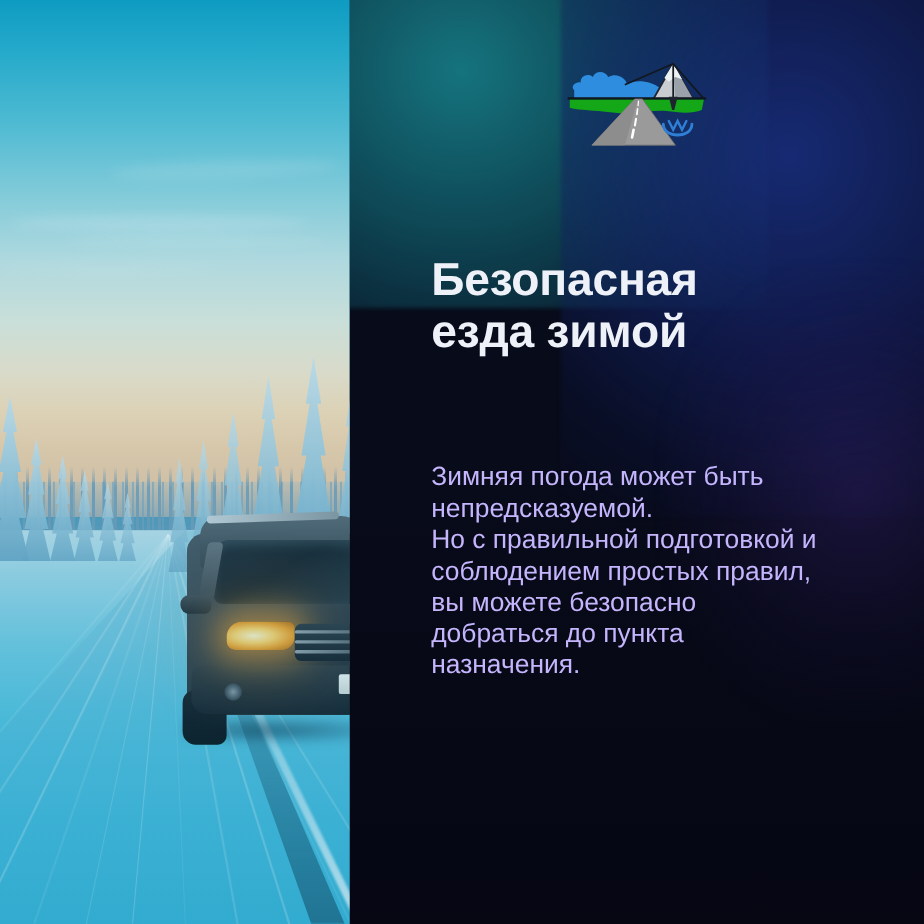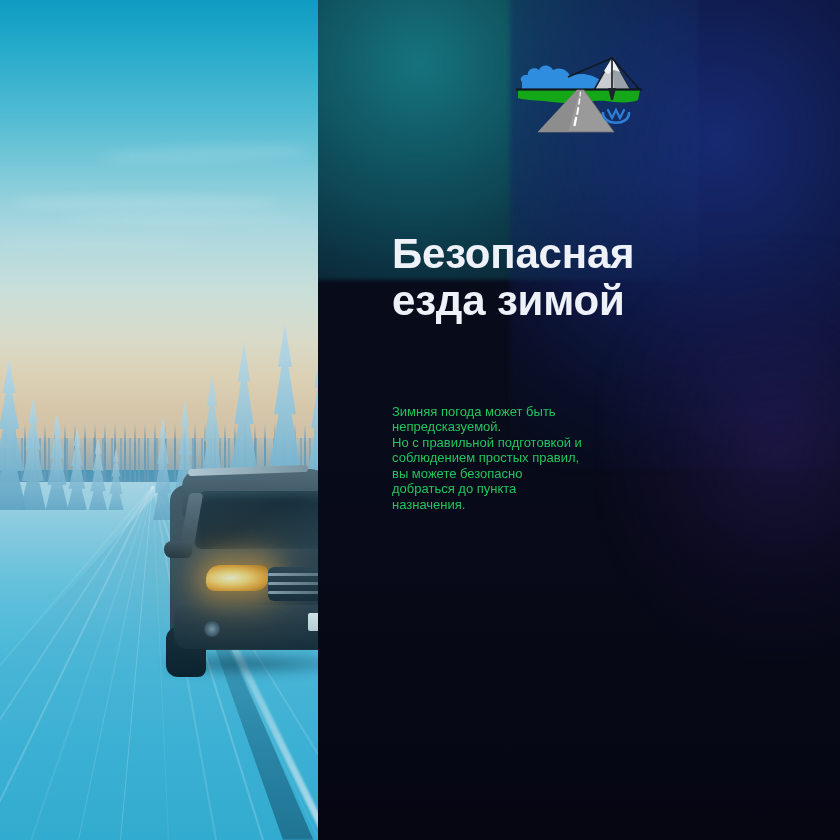--- a/index.html
+++ b/index.html
@@ -259,23 +259,23 @@
     position:absolute;left:392px;top:202px;width:400px;
     color:#eef2f8;
     font-size:42px;
     font-weight:bold;
     line-height:1.12;
     letter-spacing:-.2px;
     white-space:pre-line;
     margin-top:28px;
   }
   .body-text{
-    position:absolute;left:392px;top:404px;width:420px;
-    color:#22c55e;
-    font-size:13px;
+    position:absolute;left:392px;top:420px;width:420px;
+    color:#c4b5fd;
+    font-size:24px;
     font-weight:normal;
     line-height:1.19;
     white-space:pre-line;
   }
 </style>
 </head>
 <body>
 
 <div class="poster">
 

